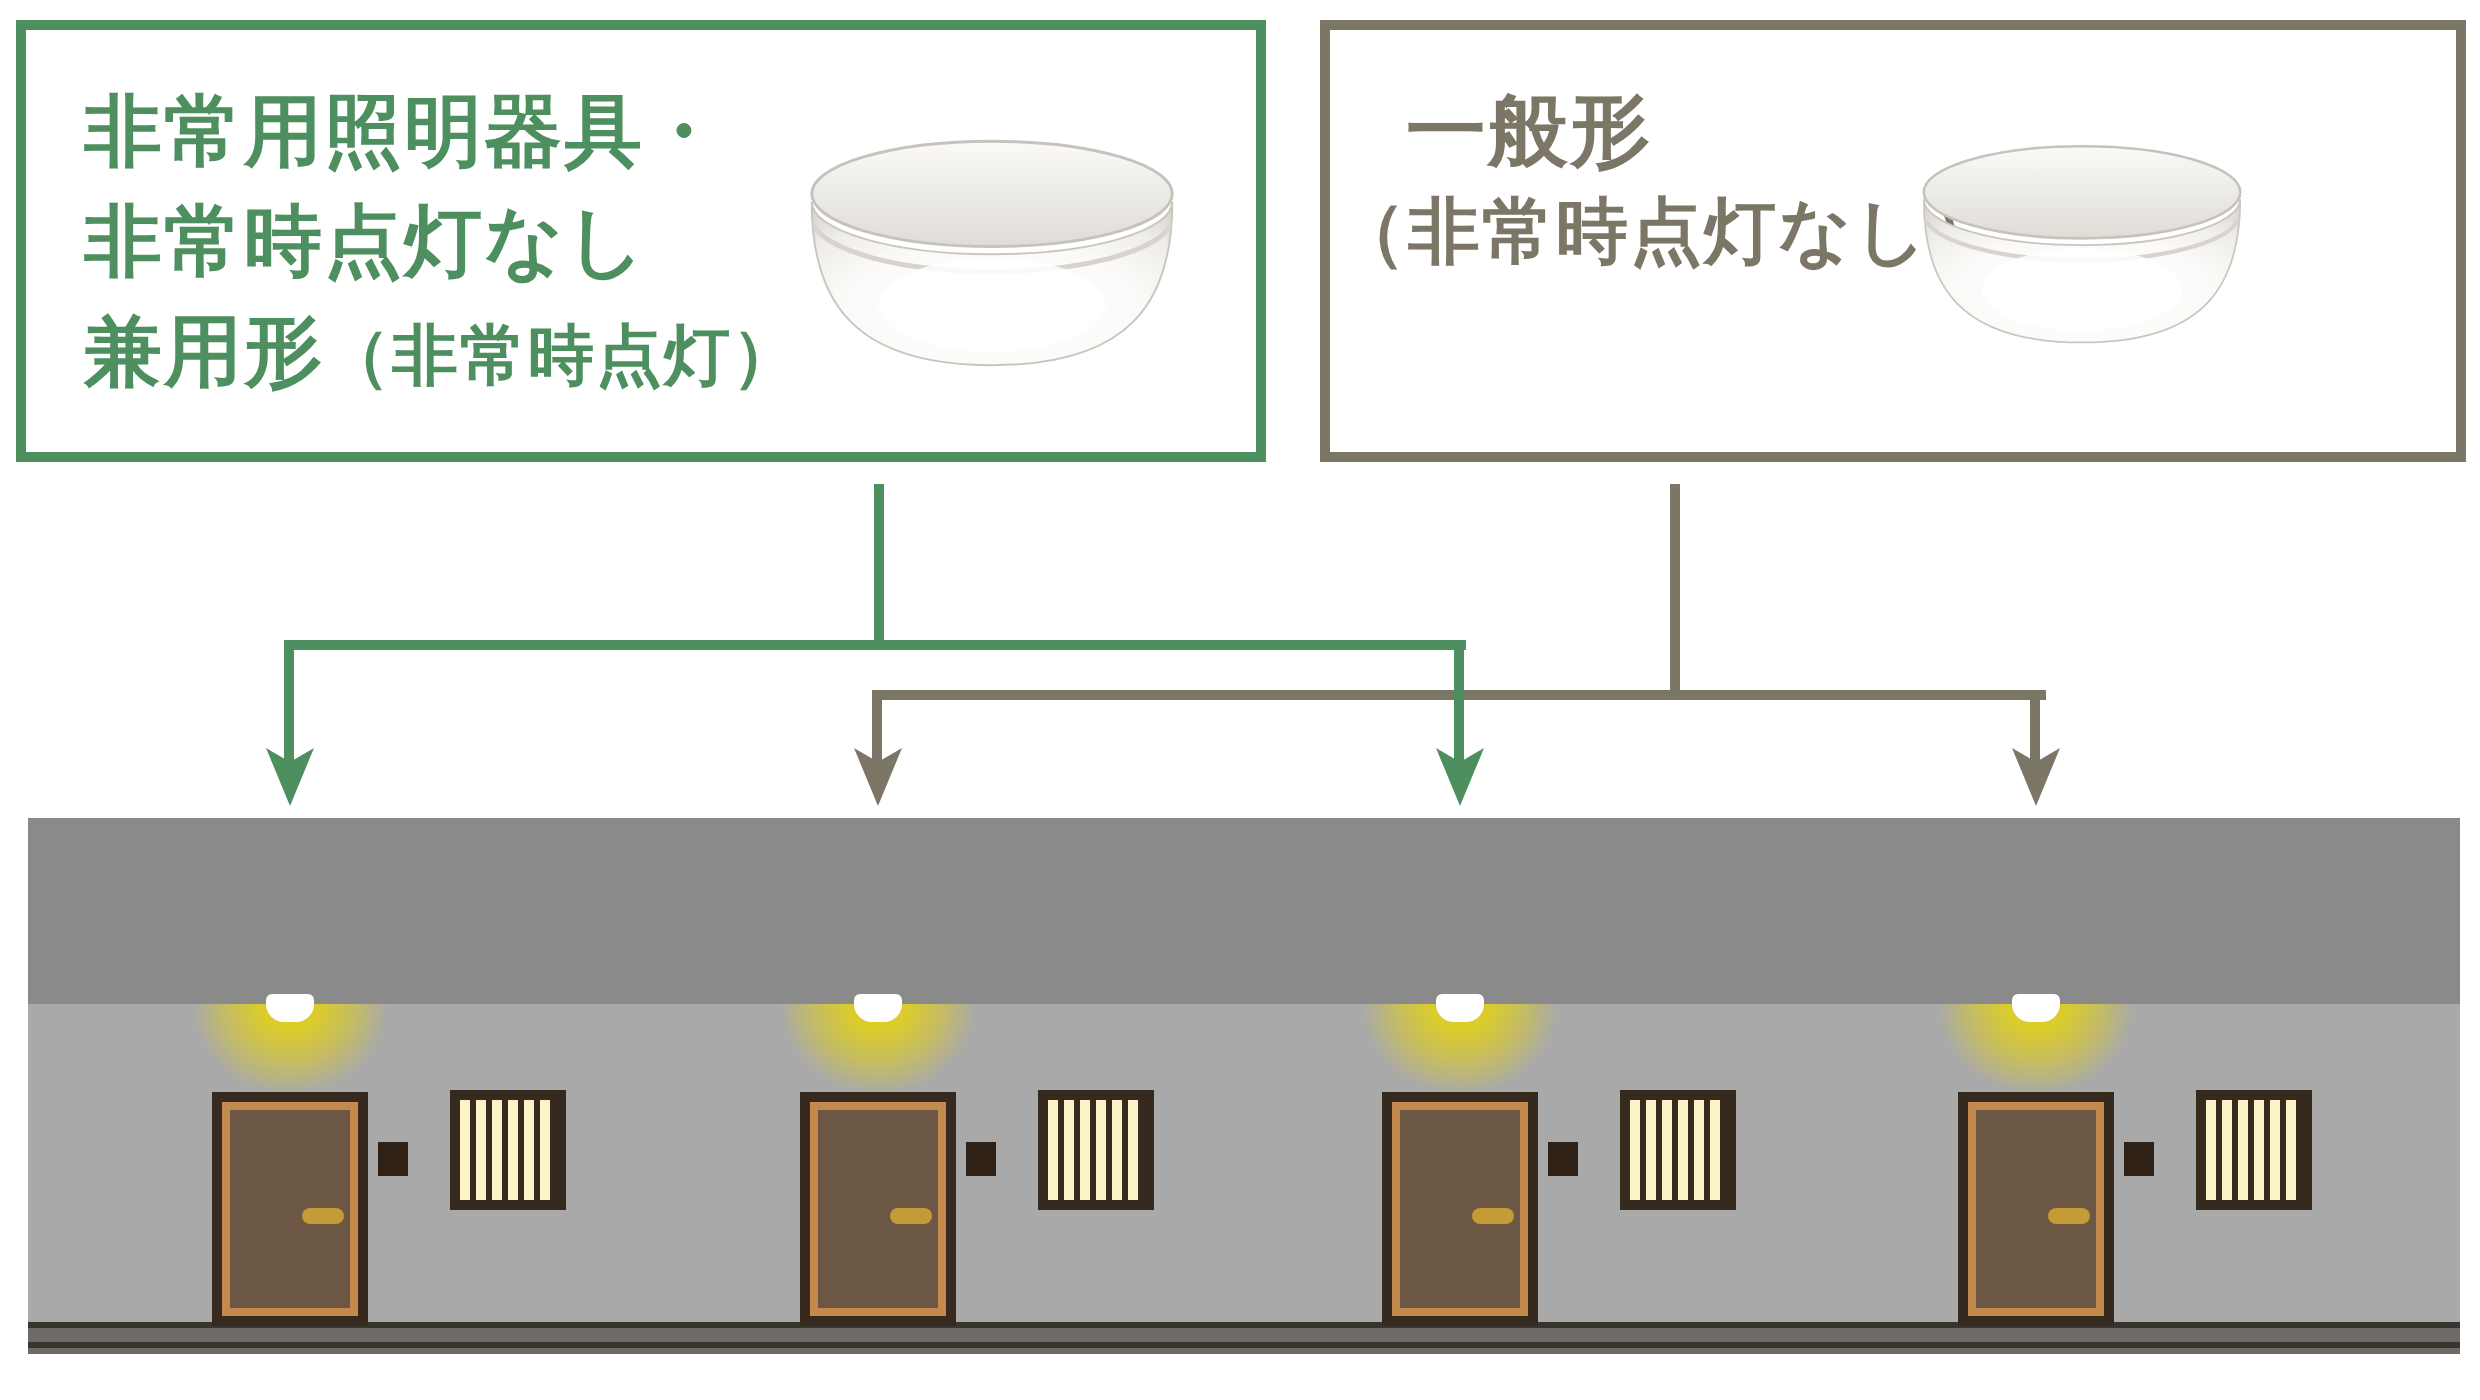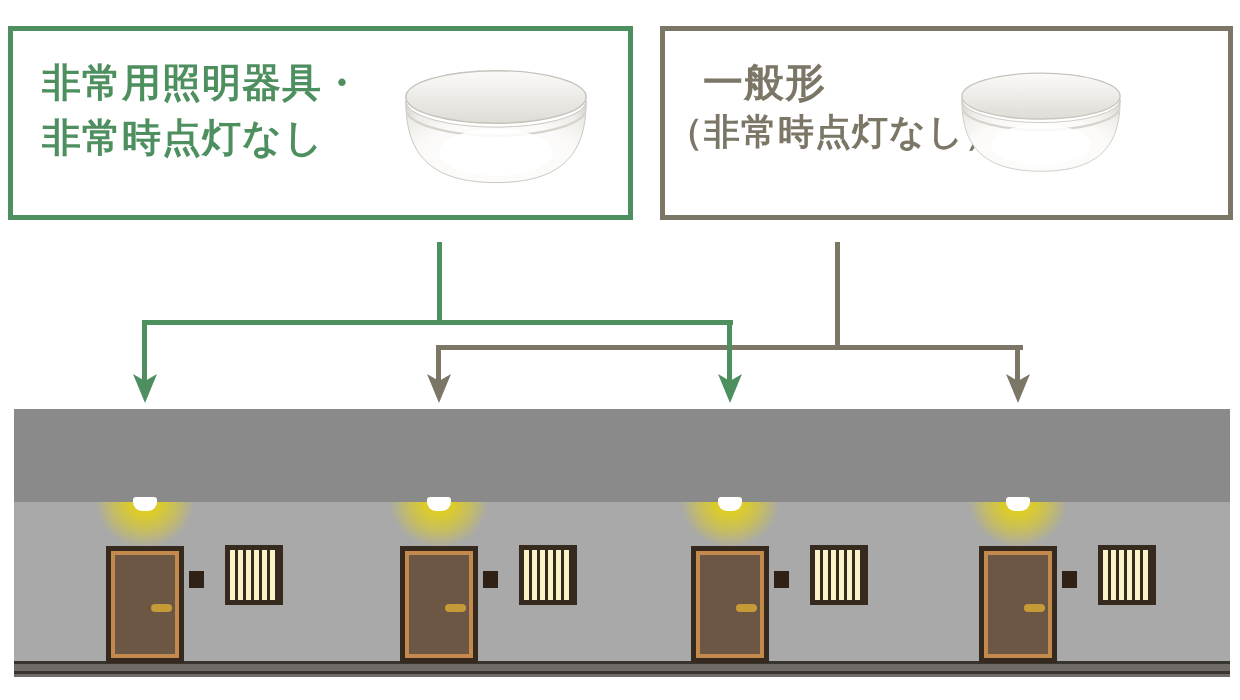--- a/index.html
+++ b/index.html
@@ -1,20 +1,20 @@
 <!DOCTYPE html>
 <html style="--green: #4e8f5f; --gray: #7b7666; --ceiling: #8a8a8a; --wall: #a9a9a9; --floor-dark: #383430; --floor-gray: #6f6a66; --glow: #e6d310; --door-panel: #6b5743; --door-trim: #c3894d; --frame-dark: #352a1d; --window-slat: #faf3c8; --handle: #c49b37; --meter: #2f2116;"><head>
 <meta charset="utf-8">
 <style>
   html,body{margin:0;padding:0;background:#ffffff;}
   body{font-family:"Liberation Sans","DejaVu Sans",sans-serif;}
   #stage{position:relative;width:1240px;height:700px;background:#fff;overflow:hidden;}
 
   
-  .legend-box{position:absolute;top:26px;height:194px;box-sizing:border-box;background:#fff;}
+  .legend-box{position:absolute;top:10px;height:221px;box-sizing:border-box;background:#fff;}
   #box-emergency{left:8px;width:625px;border:5px solid var(--green);}
   #box-general{left:660px;width:573px;border:5px solid var(--gray);padding-left:31px;}
   .legend-text{position:absolute;top:0;left:0;}
   #box-emergency .legend-text{padding:24px 0 0 29px;color:var(--green);font-size:39px;line-height:55px;font-weight:bold;letter-spacing:1px;}
   #box-emergency .paren{font-size:33px;}
   #box-general .legend-text{padding:26px 0 0 2px;color:var(--gray);font-size:40px;line-height:50px;font-weight:bold;letter-spacing:1px;}
   #box-general .gen-title{margin-left:36px;display:block;}
   #box-general .gen-note{font-size:36px;display:block;}
 
   .fixture{position:absolute;}
@@ -64,20 +64,21 @@
 </style>
 </head>
 <body>
 
 <div id="stage">
 
   <div id="box-emergency" class="legend-box">
     <div class="legend-text">
       <div>非常用照明器具・</div>
       <div>非常時点灯なし</div>
+      <div><span>兼用形</span><span class="paren">（非常時点灯）</span></div>
     </div>
   </div>
 
   <div id="box-general" class="legend-box">
     <div class="legend-text">
       <span class="gen-title">一般形</span>
       <span class="gen-note">（非常時点灯なし）</span>
     </div>
   </div>
 

